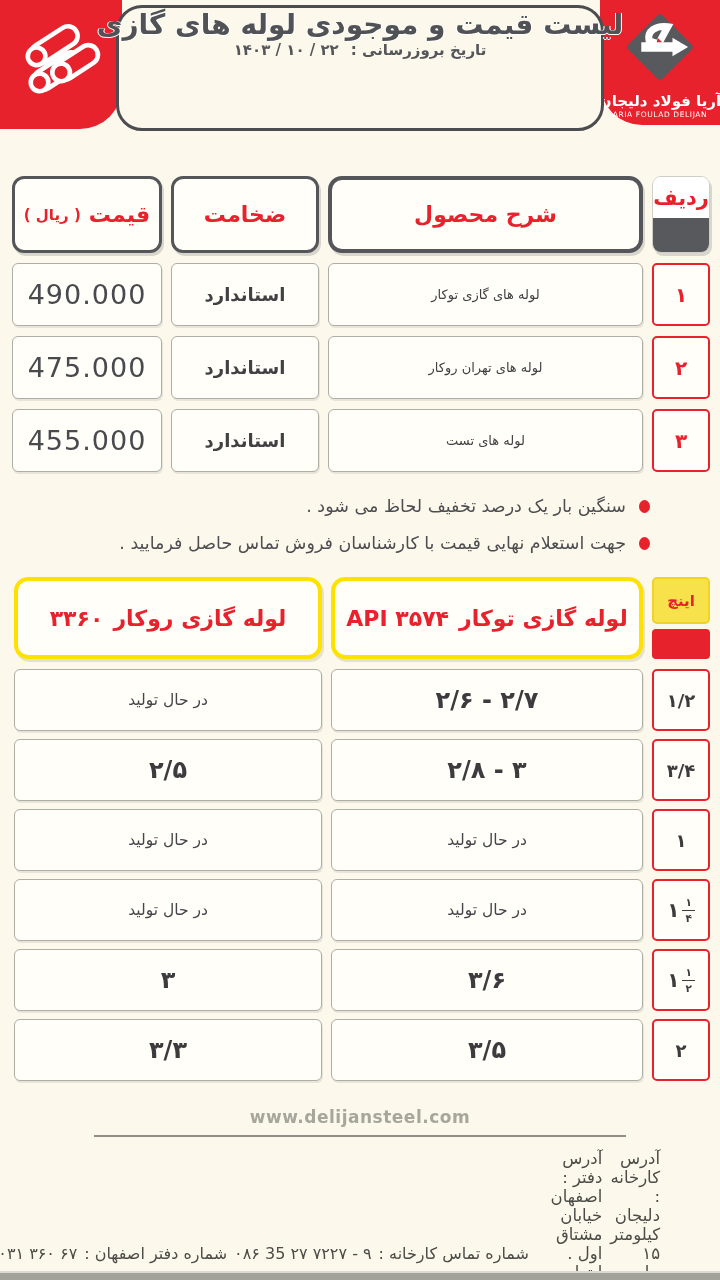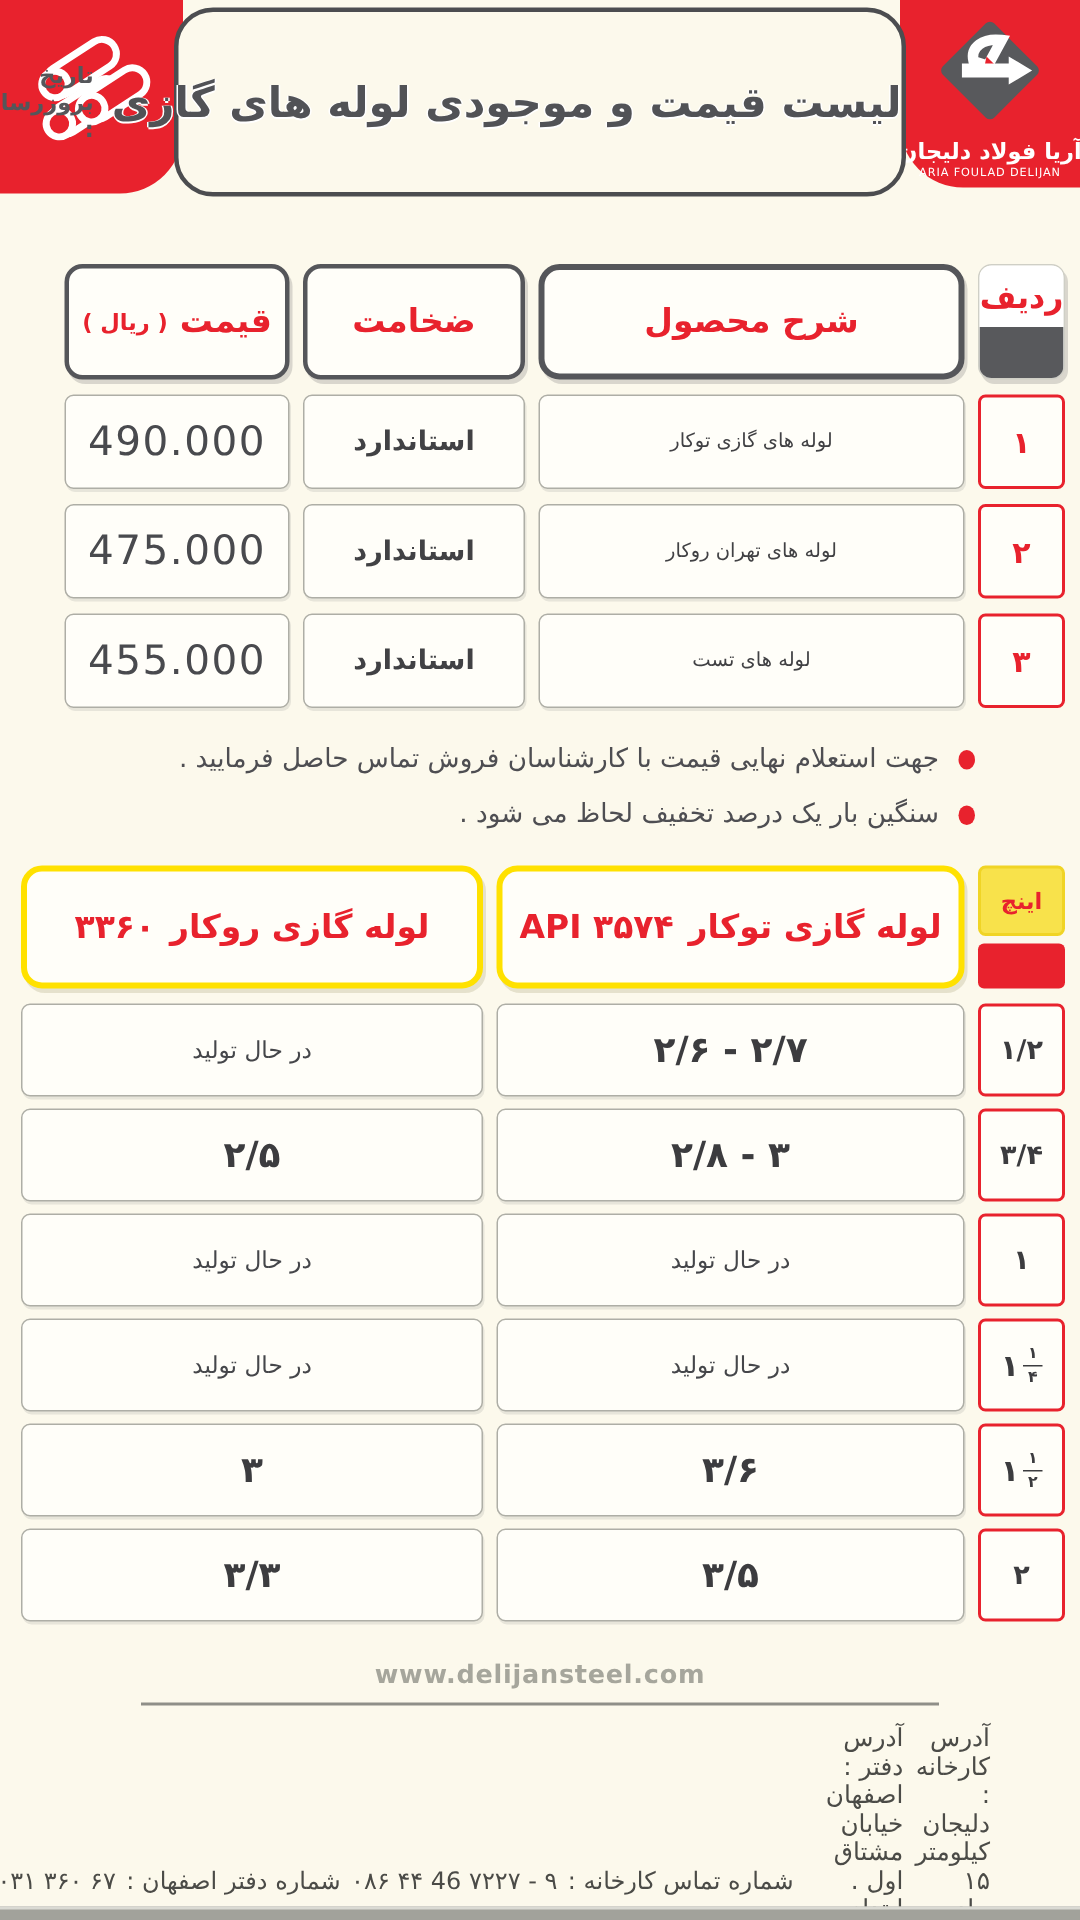--- a/index.html
+++ b/index.html
@@ -21,37 +21,37 @@
   }
   .red-right {
     position: absolute; right: 0; top: 0; width: 120px; height: 125px;
     background: #e8222d; border-radius: 0 0 0 42px;
     display: flex; flex-direction: column; align-items: center; justify-content: flex-start;
     padding-top: 8px;
   }
   .title-box {
     position: absolute; left: 116px; top: 5px; width: 488px; height: 126px;
     background: #fcf9ec; border: 3px solid #4c4d50; border-radius: 26px;
-    display: flex; flex-direction: row; align-items: center; justify-content: space-between;
-    gap: 12px; z-index: 2;
+    display: flex; flex-direction: column; align-items: center; justify-content: flex-start;
+    z-index: 2;
   }
   .main-title {
     font-size: 28px; font-weight: bold; color: #515256; white-space: nowrap;
     text-shadow: 0 1px 0 #ffffff, 1px 0 0 #ffffff, -1px 0 0 #ffffff;
   }
   .date-line { display: flex; direction: rtl; align-items: center; gap: 12px;
     font-size: 15px; font-weight: bold; color: #55565a; }
   .brand-fa { color: #fff; font-size: 15px; font-weight: bold; margin-top: 2px; white-space: nowrap; }
   .brand-en { color: #fff; font-size: 7.5px; letter-spacing: .6px; white-space: nowrap; direction: ltr; }
 
   
   .tbl { margin: 0 10px 0 14px; display: flex; flex-direction: column; direction: rtl; }
   .row { display: flex; gap: 9px; }
   .c-idx { width: 58px; flex: none; }
-  .c-product { width: 284px; flex: none; }
+  .c-product { width: 315px; flex: none; }
   .c-thick { width: 148px; flex: none; }
   .c-price { width: 150px; flex: none; }
   .c-mid { width: 312px; flex: none; }
   .c-left { width: 308px; flex: none; }
 
   .hcell {
     background: #fffef9; border: 3px solid #55565a; border-radius: 12px;
     display: flex; align-items: center; justify-content: center; gap: 8px;
     color: #e8222d; font-weight: bold; font-size: 22px; white-space: nowrap;
     box-shadow: 2px 3px 0 rgba(110,110,110,.25);
@@ -206,25 +206,25 @@
     <div class="c-thick dcell thick-cell">استاندارد</div>
     <div class="c-price dcell price-cell">
         <span class="num">455.000</span>
       </div>
   </div>
 </div>
 
 <div class="notes">
   <div class="note">
     <span class="bullet"></span>
-    <span>جهت استعلام نهایی قیمت با کارشناسان فروش تماس حاصل فرمایید .</span>
+    <span>سنگین بار یک درصد تخفیف لحاظ می شود .</span>
   </div>
   <div class="note">
     <span class="bullet"></span>
-    <span>سنگین بار یک درصد تخفیف لحاظ می شود .</span>
+    <span>جهت استعلام نهایی قیمت با کارشناسان فروش تماس حاصل فرمایید .</span>
   </div>
 </div>
 
 <div class="tbl t2">
   <div class="row hrow">
     <div class="c-idx inch-head">
       <div class="inch-yellow">اینچ</div>
       <div class="inch-red"></div>
     </div>
     <div class="c-mid hcell2">
@@ -308,20 +308,20 @@
 </div>
 
 <div class="footer">
   <div class="site">www.delijansteel.com</div>
   <div class="rule"></div>
   <div class="addrs">
     <div>آدرس کارخانه : دلیجان کیلومتر ۱۵ جاده تهران شهرک صنعتی راونج</div>
     <div>آدرس دفتر : اصفهان خیابان مشتاق اول . ابتدای خیابان ابوالحسن اصفهانی</div>
     <div class="phone-line">
       <span>شماره تماس کارخانه :</span>
-      <span class="num">۰۸۶ ۴۴ 46 ۷۲۲۷ - ۹</span>
+      <span class="num">۰۸۶ 35 ۲۷ ۷۲۲۷ - ۹</span>
       <span>شماره دفتر اصفهان :</span>
       <span class="num">۰۳۱ ۳۶۰ ۶۷</span>
     </div>
   </div>
 </div>
 
 <div class="bottom-bar"></div>
 
 </body></html>

